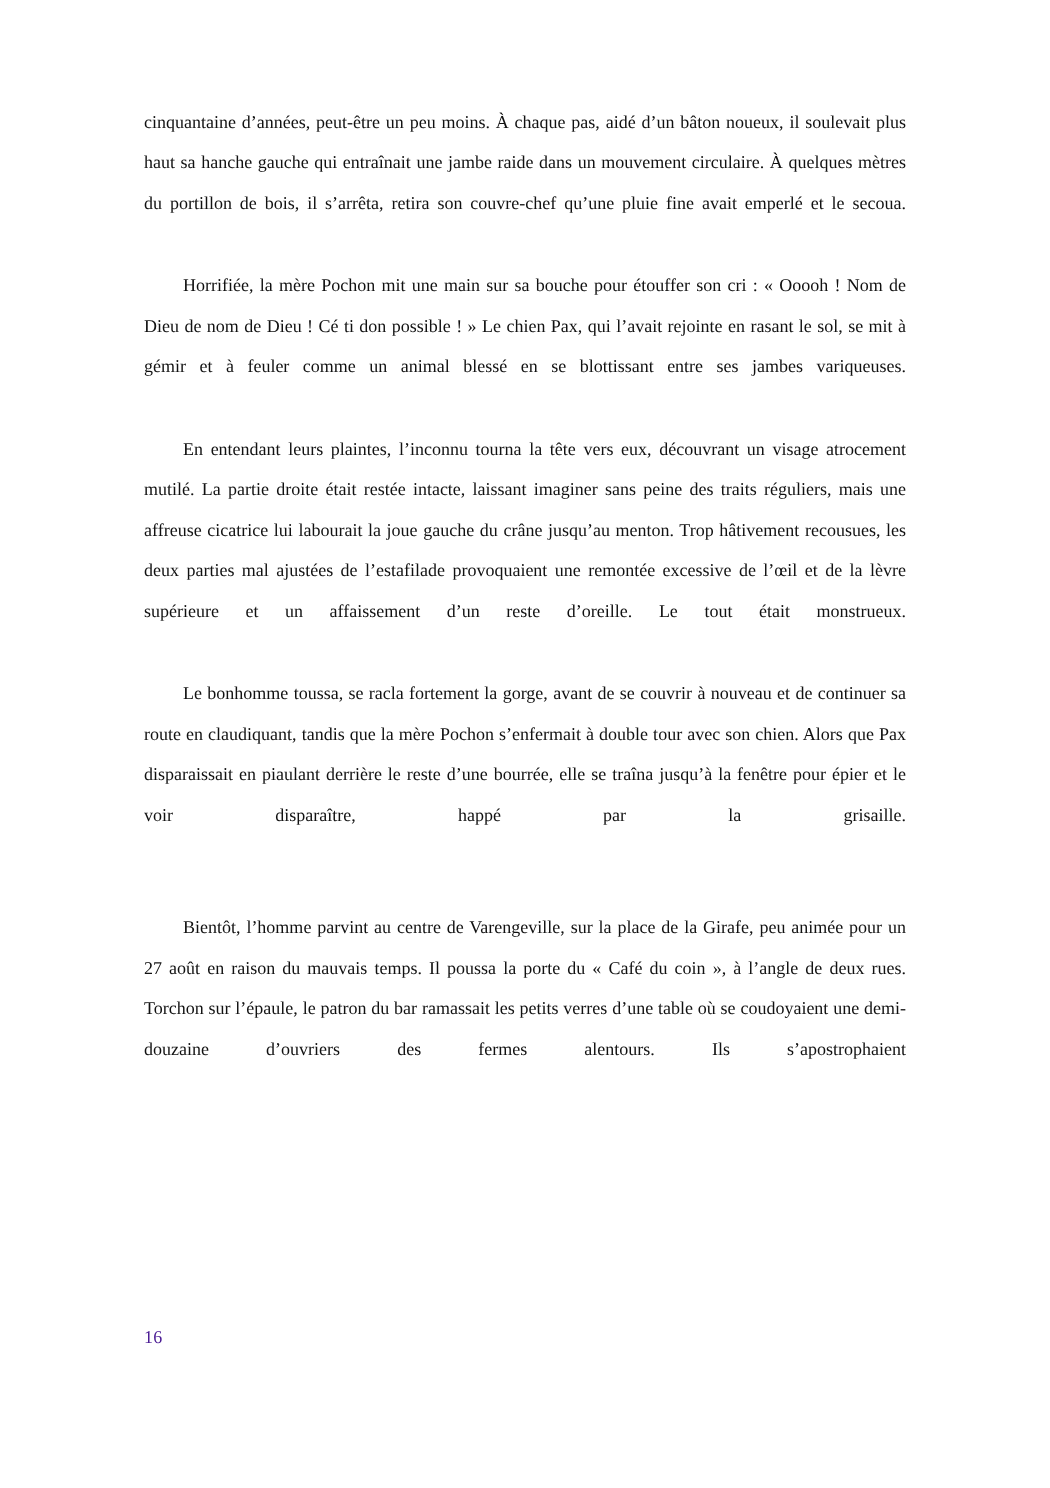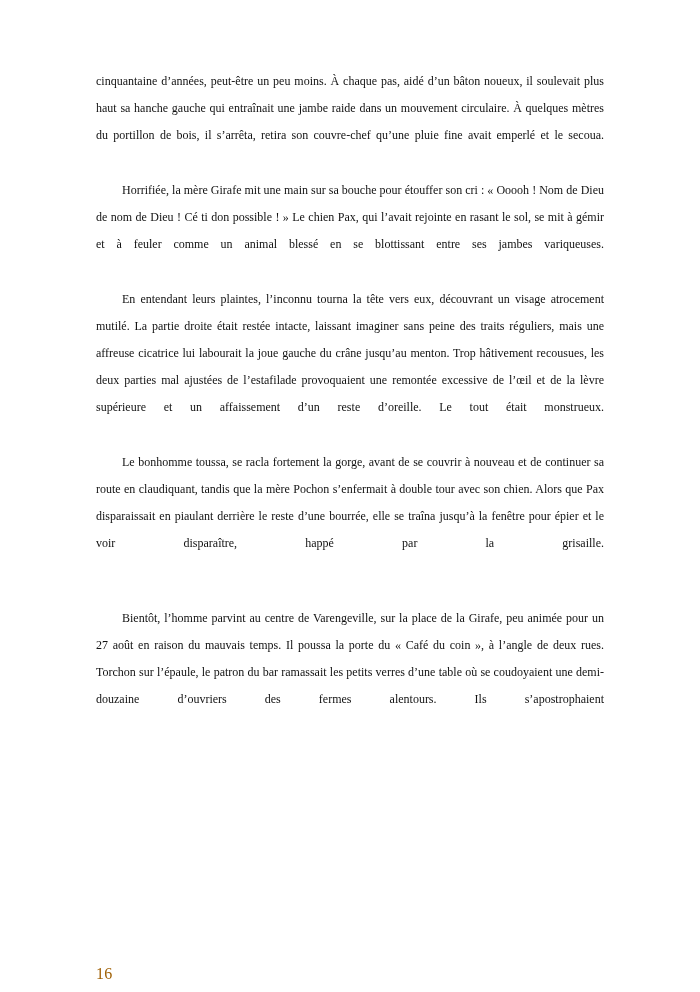--- a/index.html
+++ b/index.html
@@ -51,36 +51,36 @@
   
   .para::after {
     content: "";
     display: inline-block;
     width: 100%;
   }
 
   .folio {
     position: absolute;
     left: 96px;
-    top: 963px;
+    top: 880px;
     font-family: "Liberation Serif", "DejaVu Serif", serif;
-    font-size: 16px;
+    font-size: 12px;
     line-height: 22px;
-    color: #a16207;
+    color: #4c1d95;
     letter-spacing: 0.2px;
   }
 </style>
 </head>
 <body>
 
 <div class="page">
 
   <div class="text-block">
     <p class="para first-para">cinquantaine d’années, peut-être un peu moins. À chaque pas, aidé d’un bâton noueux, il soulevait plus haut sa hanche gauche qui entraînait une jambe raide dans un mouvement circulaire. À quelques mètres du portillon de bois, il s’arrêta, retira son couvre-chef qu’une pluie fine avait emperlé et le secoua.</p>
-    <p class="para">Horrifiée, la mère Girafe mit une main sur sa bouche pour étouffer son cri : « Ooooh ! Nom de Dieu de nom de Dieu ! Cé ti don possible ! » Le chien Pax, qui l’avait rejointe en rasant le sol, se mit à gémir et à feuler comme un animal blessé en se blottissant entre ses jambes variqueuses.</p>
+    <p class="para">Horrifiée, la mère Pochon mit une main sur sa bouche pour étouffer son cri : « Ooooh ! Nom de Dieu de nom de Dieu ! Cé ti don possible ! » Le chien Pax, qui l’avait rejointe en rasant le sol, se mit à gémir et à feuler comme un animal blessé en se blottissant entre ses jambes variqueuses.</p>
     <p class="para">En entendant leurs plaintes, l’inconnu tourna la tête vers eux, découvrant un visage atrocement mutilé. La partie droite était restée intacte, laissant imaginer sans peine des traits réguliers, mais une affreuse cicatrice lui labourait la joue gauche du crâne jusqu’au menton. Trop hâtivement recousues, les deux parties mal ajustées de l’estafilade provoquaient une remontée excessive de l’œil et de la lèvre supérieure et un affaissement d’un reste d’oreille. Le tout était monstrueux.</p>
     <p class="para">Le bonhomme toussa, se racla fortement la gorge, avant de se couvrir à nouveau et de continuer sa route en claudiquant, tandis que la mère Pochon s’enfermait à double tour avec son chien. Alors que Pax disparaissait en piaulant derrière le reste d’une bourrée, elle se traîna jusqu’à la fenêtre pour épier et le voir disparaître, happé par la grisaille.</p>
     <p class="para section-break">Bientôt, l’homme parvint au centre de Varengeville, sur la place de la Girafe, peu animée pour un 27 août en raison du mauvais temps. Il poussa la porte du « Café du coin », à l’angle de deux rues. Torchon sur l’épaule, le patron du bar ramassait les petits verres d’une table où se coudoyaient une demi-douzaine d’ouvriers des fermes alentours. Ils s’apostrophaient</p>
   </div>
 
   <div class="folio">16</div>
 
 </div>
 
 </body></html>

